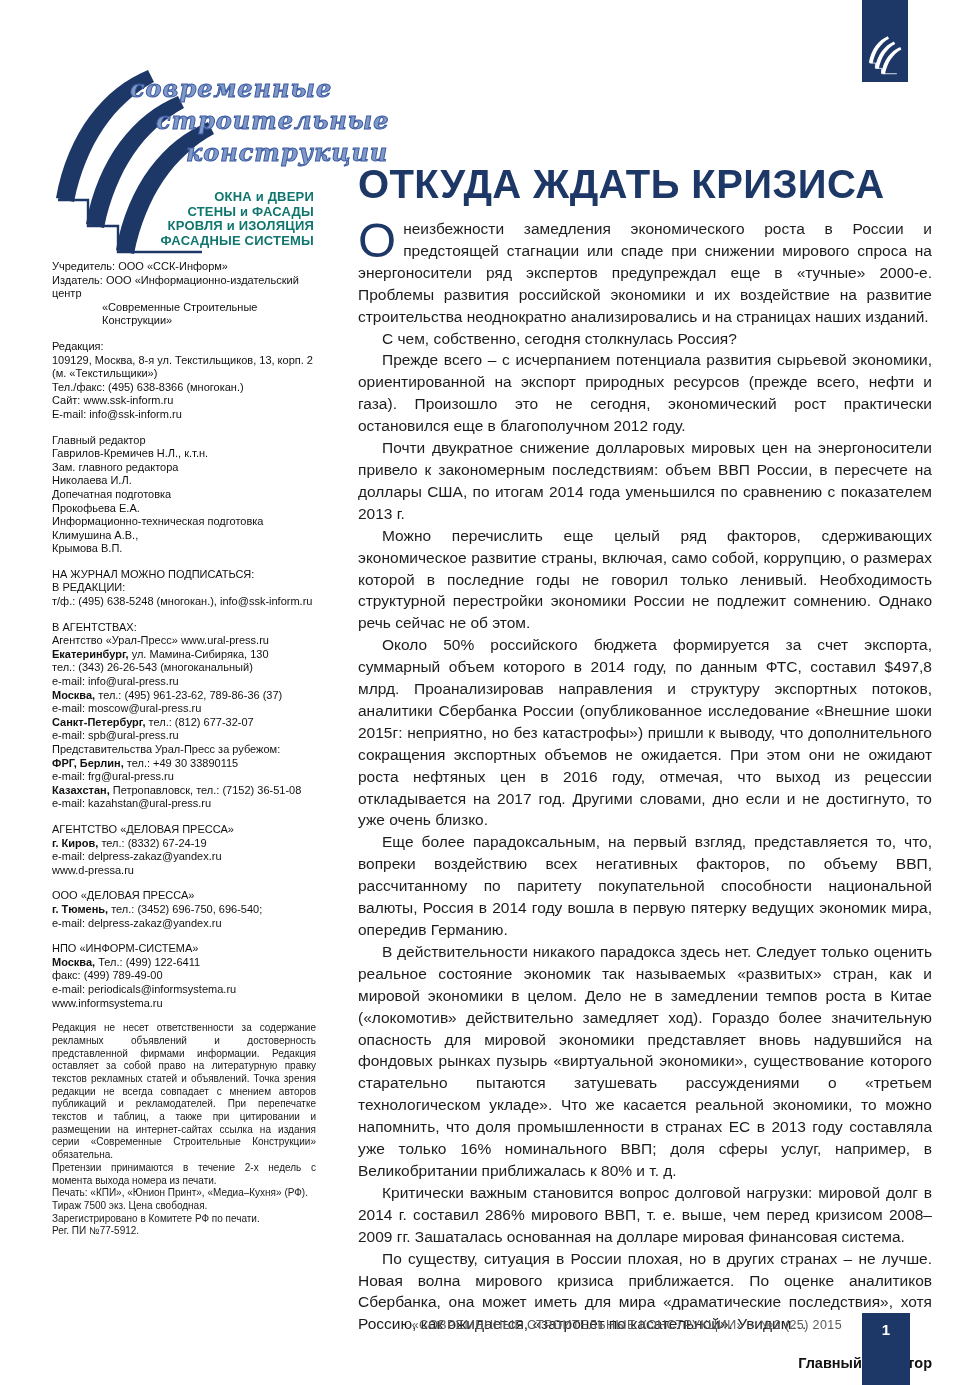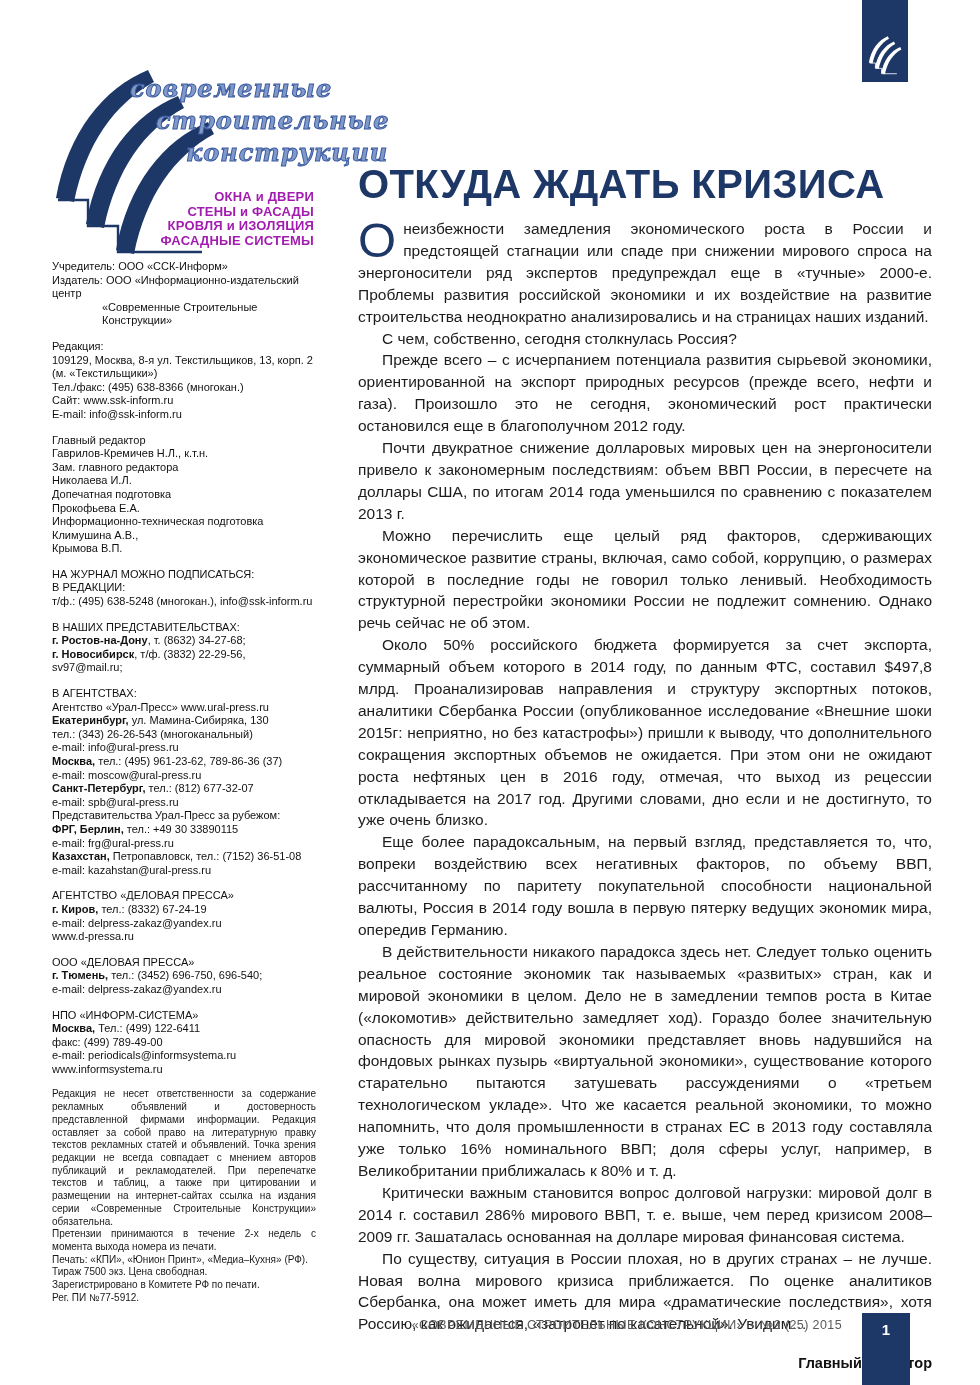--- a/index.html
+++ b/index.html
@@ -54,21 +54,21 @@
     white-space: nowrap;
   }
   .logo-script-line:nth-child(1) { left: 78px;  top: 6px;  }
   .logo-script-line:nth-child(2) { left: 104px; top: 38px; }
   .logo-script-line:nth-child(3) { left: 134px; top: 70px; }
   .tagline {
     position: absolute;
     right: 2px;
     top: 122px;
     text-align: right;
-    color: #a21caf;
+    color: #0f766e;
     font-weight: bold;
     font-size: 13px;
     line-height: 14.6px;
     letter-spacing: 0.2px;
     white-space: nowrap;
   }
 
   .sb-content { margin-top: 2px; }
   .sb-section { margin-bottom: 12px; }
   .sb-line {
@@ -215,25 +215,20 @@
           <div class="sb-line">Допечатная подготовка</div>
           <div class="sb-line b">Прокофьева Е.А.</div>
           <div class="sb-line">Информационно-техническая подготовка</div>
           <div class="sb-line b">Климушина А.В.,</div>
           <div class="sb-line b">Крымова В.П.</div>
         </div>
         <div class="sb-section">
           <div class="sb-line b">НА ЖУРНАЛ МОЖНО ПОДПИСАТЬСЯ:</div>
           <div class="sb-line b">В РЕДАКЦИИ:</div>
           <div class="sb-line">т/ф.: (495) 638-5248 (многокан.), info@ssk-inform.ru</div>
-        </div>
-        <div class="sb-section">
-          <div class="sb-line b">В НАШИХ ПРЕДСТАВИТЕЛЬСТВАХ:</div>
-          <div class="sb-line"><span class="bpart">г. Ростов-на-Дону</span><span>, т. (8632) 34-27-68;</span></div>
-          <div class="sb-line"><span class="bpart">г. Новосибирск</span><span>, т/ф. (3832) 22-29-56, sv97@mail.ru;</span></div>
         </div>
         <div class="sb-section">
           <div class="sb-line b">В АГЕНТСТВАХ:</div>
           <div class="sb-line b">Агентство «Урал-Пресс» www.ural-press.ru</div>
           <div class="sb-line"><span class="bpart">Екатеринбург,</span><span> ул. Мамина-Сибиряка, 130</span></div>
           <div class="sb-line">тел.: (343) 26-26-543 (многоканальный)</div>
           <div class="sb-line">e-mail: info@ural-press.ru</div>
           <div class="sb-line"><span class="bpart">Москва,</span><span> тел.: (495) 961-23-62, 789-86-36 (37)</span></div>
           <div class="sb-line">e-mail: moscow@ural-press.ru</div>
           <div class="sb-line"><span class="bpart">Санкт-Петербург,</span><span> тел.: (812) 677-32-07</span></div>

